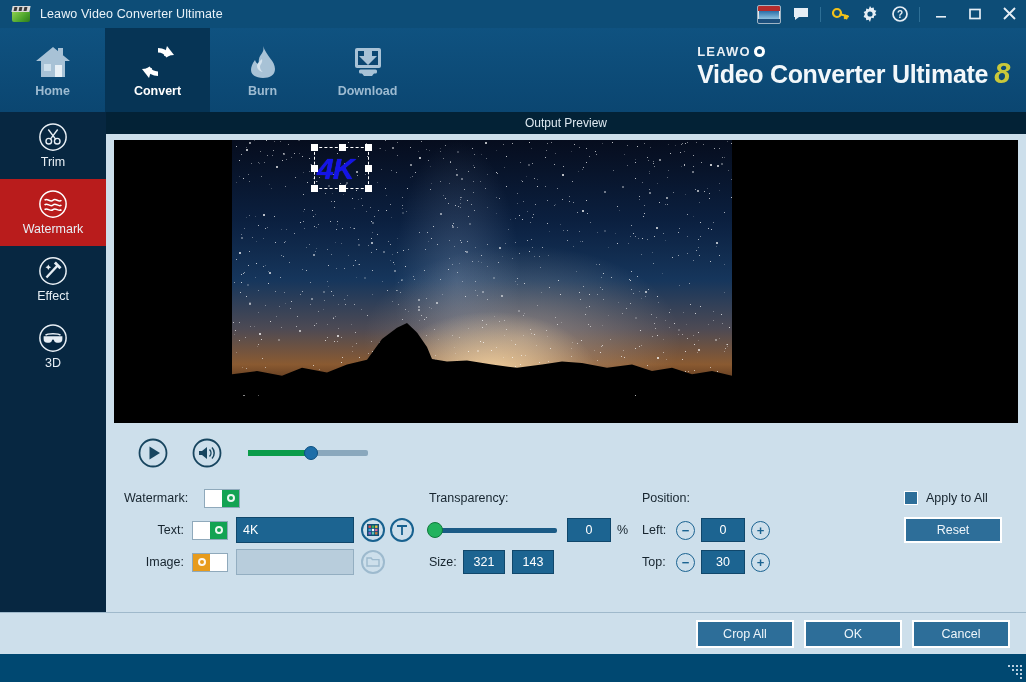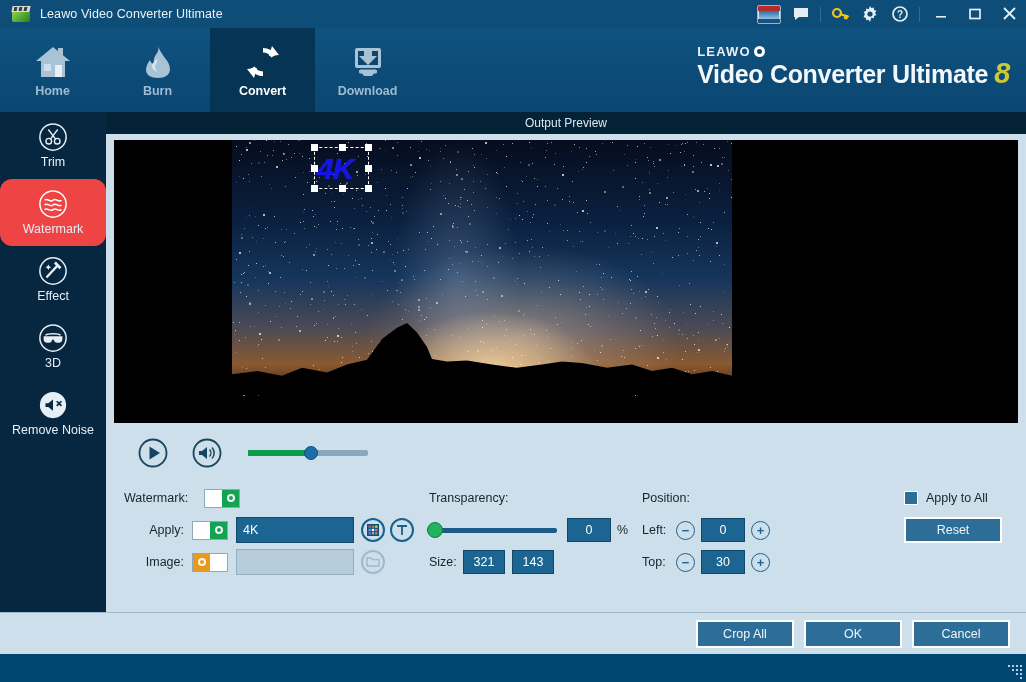--- a/index.html
+++ b/index.html
@@ -96,21 +96,21 @@
   
   .sidebar {
     position: absolute; left: 0; top: 112px; width: 106px; height: 500px;
     background: #072741;
   }
   .side-item {
     height: 67px; display: flex; flex-direction: column;
     align-items: center; justify-content: center; gap: 3px;
     color: #e7eef4; font-size: 12.5px;
   }
-  .side-item.active { background: #ef4444; border-radius: 12px; }
+  .side-item.active { background: #b91c1c; }
   .side-icon { width: 30px; height: 30px; }
 
   
   .content {
     position: absolute; left: 106px; top: 112px; width: 920px; height: 500px;
     background: #cddfeb;
   }
   .preview-header {
     height: 22px; background: #032236; color: #dde8f0;
     font-size: 12px; display: flex; align-items: center; justify-content: center;
@@ -329,40 +329,40 @@
         <svg width="36" height="34" viewBox="0 0 36 34">
           <path fill="#a8c2d6" d="M18 2 L35 16 h-5 v16 H6 V16 H1 z"></path>
           <rect x="20" y="20" width="7" height="12" fill="#e8f0f6"></rect>
           <rect x="9" y="19" width="7" height="7" fill="#cfe0ec"></rect>
           <rect x="23" y="3" width="5" height="7" fill="#a8c2d6"></rect>
         </svg>
       </div>
       <div>Home</div>
     </div>
 
-    <div class="navtab">
-      <div class="nicon">
-        <svg width="30" height="34" viewBox="0 0 30 34">
-          <path fill="#a8c2d6" d="M15 1c2 6-3 8-4 13-1 4 1 6 1 6s-4-1-5-5c-3 4-4 7-4 10 0 5 5 8 12 8s12-3 12-9c0-8-8-12-12-23z"></path>
-          <path fill="#d5e3ee" d="M14 14c1 4-2 5-2 8 0 3 3 5 3 5s-6-1-6-6c0-3 3-5 5-7z"></path>
-        </svg>
-      </div>
-      <div>Burn</div>
-    </div>
-
     <div class="navtab active">
       <div class="nicon">
         <svg width="36" height="34" viewBox="0 0 36 34">
           <path fill="#ffffff" d="M18 3a14 14 0 0 1 12.3 7.3l-4 2.2A9.5 9.5 0 0 0 18 7.6z"></path>
           <polygon fill="#ffffff" points="27,1 34,10 24,11"></polygon>
           <path fill="#ffffff" d="M18 31A14 14 0 0 1 5.7 23.7l4-2.2A9.5 9.5 0 0 0 18 26.4z"></path>
           <polygon fill="#ffffff" points="9,33 2,24 12,23"></polygon>
         </svg>
       </div>
       <div>Convert</div>
+    </div>
+
+    <div class="navtab">
+      <div class="nicon">
+        <svg width="30" height="34" viewBox="0 0 30 34">
+          <path fill="#a8c2d6" d="M15 1c2 6-3 8-4 13-1 4 1 6 1 6s-4-1-5-5c-3 4-4 7-4 10 0 5 5 8 12 8s12-3 12-9c0-8-8-12-12-23z"></path>
+          <path fill="#d5e3ee" d="M14 14c1 4-2 5-2 8 0 3 3 5 3 5s-6-1-6-6c0-3 3-5 5-7z"></path>
+        </svg>
+      </div>
+      <div>Burn</div>
     </div>
 
     <div class="navtab">
       <div class="nicon">
         <svg width="34" height="34" viewBox="0 0 34 34">
           <rect x="4" y="3" width="26" height="20" rx="2" fill="#a8c2d6"></rect>
           <rect x="7" y="6" width="20" height="14" fill="#0b4671"></rect>
           <path fill="#a8c2d6" d="M13 4h8v7h5l-9 9-9-9h5z"></path>
           <rect x="8" y="24.5" width="18" height="4" rx="1.5" fill="#a8c2d6"></rect>
           <path fill="#a8c2d6" d="M10 27h14l-3 4H13z"></path>
@@ -418,28 +418,20 @@
 
     <div class="side-item">
       <svg class="side-icon" viewBox="0 0 32 32">
         <circle cx="16" cy="16" r="14" fill="none" stroke="#e7eef4" stroke-width="1.6"></circle>
         <path d="M6 14h20v3a4 4 0 0 1-4 4h-2a3 3 0 0 1-3-2.5 1 1 0 0 0-2 0A3 3 0 0 1 12 21h-2a4 4 0 0 1-4-4z" fill="#e7eef4"></path>
         <path d="M8 13c2-2 14-2 16 0" stroke="#e7eef4" stroke-width="1.6" fill="none"></path>
       </svg>
       <div>3D</div>
     </div>
 
-    <div class="side-item">
-      <svg class="side-icon" viewBox="0 0 32 32">
-        <circle cx="16" cy="16" r="14" fill="#e7eef4"></circle>
-        <path d="M16 10v12l-5-4H8v-4h3z" fill="#072741"></path>
-        <path d="M20 12l5 5M25 12l-5 5" stroke="#072741" stroke-width="1.8" fill="none"></path>
-      </svg>
-      <div>Remove Noise</div>
-    </div>
   </div>
 
   <div class="content">
 
     <div class="preview-header">Output Preview</div>
 
     <div class="preview-wrap">
       <div class="sky">
         <div class="stars" id="starfield">
             <i style="left:69.80%;top:78.24%;width:1px;height:1px;opacity:0.93"></i>
@@ -1390,21 +1382,21 @@
           <span class="lbl" style="width:80px;">Watermark:</span>
           <div class="toggle">
             <div class="half off"></div>
             <div class="half on">
                 <span class="ring"></span>
               </div>
           </div>
         </div>
 
         <div class="row">
-          <span class="lbl" style="width:60px; text-align:right; margin-right:8px;">Apply:</span>
+          <span class="lbl" style="width:60px; text-align:right; margin-right:8px;">Text:</span>
           <div class="toggle">
             <div class="half off"></div>
             <div class="half on">
                 <span class="ring"></span>
               </div>
           </div>
           <div class="txtfield" style="width:118px; margin-left:8px;">4K</div>
           <div class="rndbtn" style="margin-left:7px;">
             <svg width="14" height="14" viewBox="0 0 14 14">
               <rect x="1" y="1" width="12" height="12" fill="#0e4f77"></rect>

